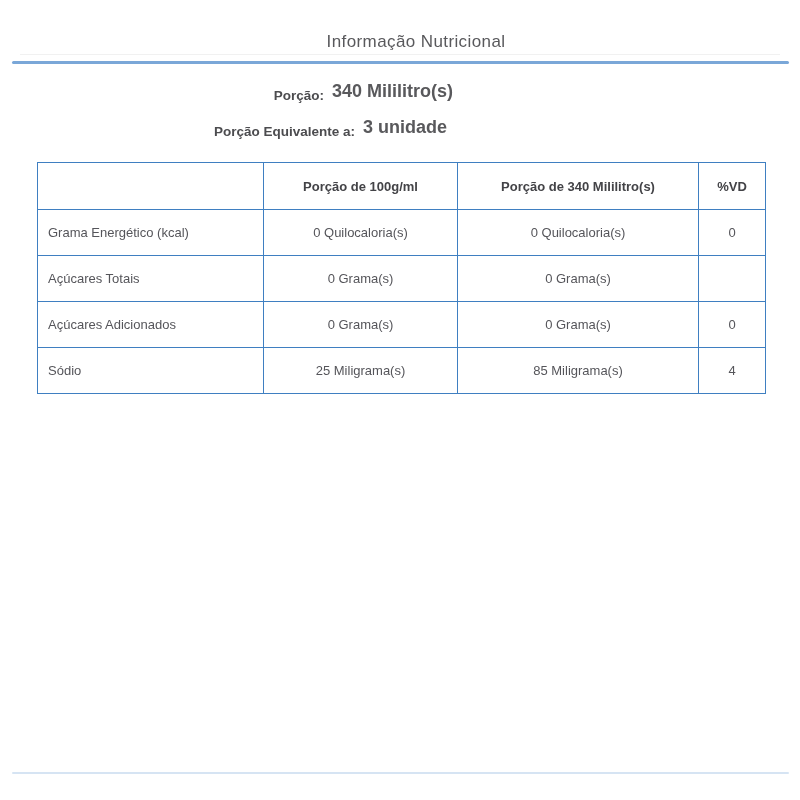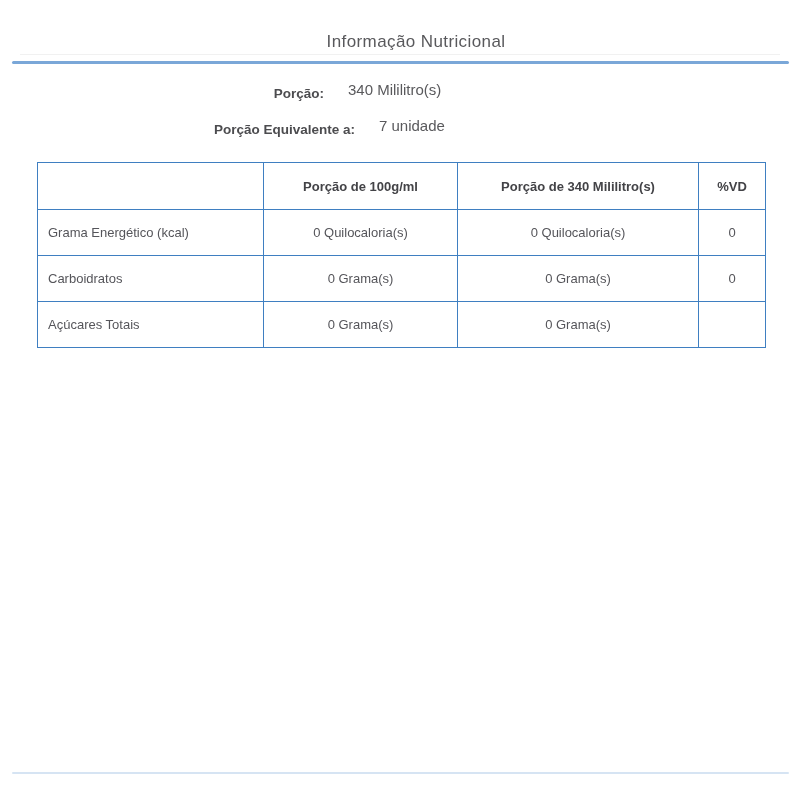--- a/index.html
+++ b/index.html
@@ -48,24 +48,25 @@
   .serving-row.first { top: 85px; }
   .serving-row.second { top: 121px; padding-left: 31px; }
   .serving-label {
     width: 320px;
     text-align: right;
     font-weight: bold;
     font-size: 13.5px;
     color: #4c4c4f;
   }
   .serving-value {
-    margin-left: 24px;
-    font-size: 15px;
+    margin-left: 8px;
+    font-size: 18px;
     color: #59595c;
     transform: translateY(-4px);
+    font-weight: bold;
   }
   table.nutrition {
     position: absolute;
     left: 37px;
     top: 162px;
     width: 728px;
     border-collapse: collapse;
     table-layout: fixed;
   }
   table.nutrition col.c1 { width: 226px; }
@@ -108,21 +109,21 @@
 <div class="faint-rule"></div>
 <div class="title-divider" style="background: rgb(122, 167, 216);"></div>
 
 <div class="serving-row first">
   <span class="serving-label">Porção:</span>
   <span class="serving-value">340 Mililitro(s)</span>
 </div>
 
 <div class="serving-row second">
   <span class="serving-label">Porção Equivalente a:</span>
-  <span class="serving-value">7 unidade</span>
+  <span class="serving-value">3 unidade</span>
 </div>
 
 <table class="nutrition">
   <colgroup>
       <col class="c1">
       <col class="c2">
       <col class="c3">
       <col class="c4">
     </colgroup>
   <thead>
@@ -134,27 +135,33 @@
     </tr>
   </thead>
   <tbody>
     <tr>
       <td class="nutrient">Grama Energético (kcal)</td>
       <td>0 Quilocaloria(s)</td>
       <td>0 Quilocaloria(s)</td>
       <td>0</td>
     </tr>
     <tr>
-      <td class="nutrient">Carboidratos</td>
+      <td class="nutrient">Açúcares Totais</td>
+      <td>0 Grama(s)</td>
+      <td>0 Grama(s)</td>
+      <td></td>
+    </tr>
+    <tr>
+      <td class="nutrient">Açúcares Adicionados</td>
       <td>0 Grama(s)</td>
       <td>0 Grama(s)</td>
       <td>0</td>
     </tr>
     <tr>
-      <td class="nutrient">Açúcares Totais</td>
-      <td>0 Grama(s)</td>
-      <td>0 Grama(s)</td>
-      <td></td>
+      <td class="nutrient">Sódio</td>
+      <td>25 Miligrama(s)</td>
+      <td>85 Miligrama(s)</td>
+      <td>4</td>
     </tr>
   </tbody>
 </table>
 
 <div class="bottom-divider" style="background: rgb(214, 228, 243);"></div>
 
 </body></html>

